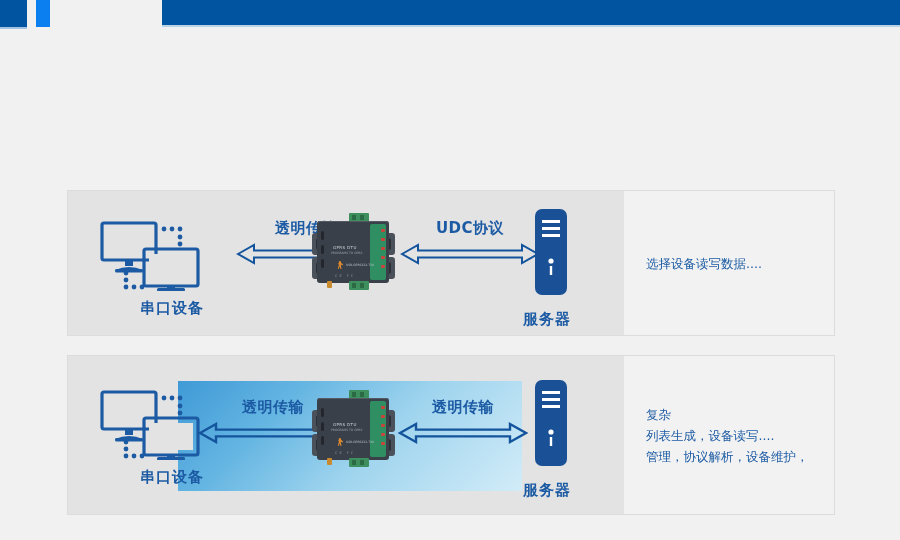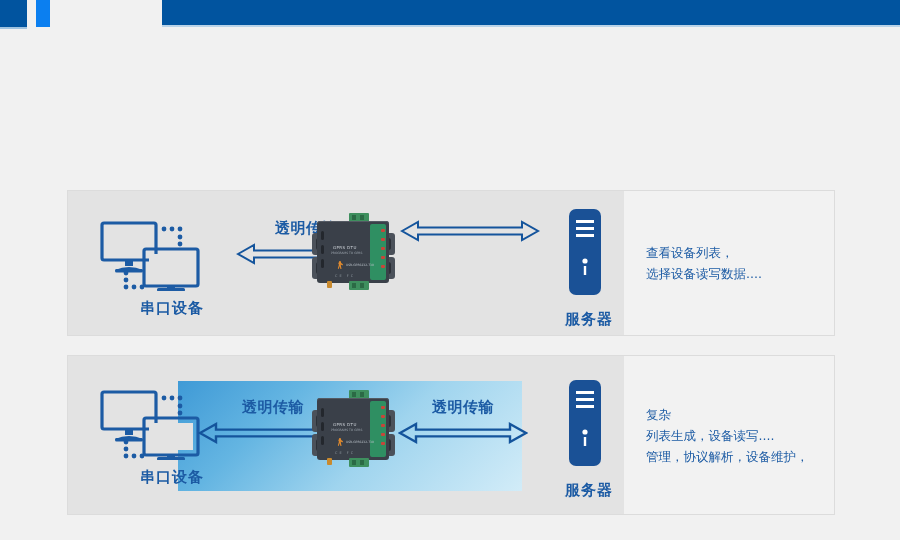--- a/index.html
+++ b/index.html
@@ -92,21 +92,21 @@
     font-size: 15px;
     font-weight: bold;
     letter-spacing: 1px;
     margin-top: 4px;
   }
 
   
   .node-server {
     position: absolute;
     width: 90px;
-    text-align: right;
+    text-align: left;
   }
 
   
   .arrow-group {
     position: absolute;
     text-align: center;
   }
   .arrow-label {
     color: #1c5ba4;
     font-size: 15px;
@@ -301,40 +301,40 @@
         <div class="sidehole" style="left:4px; top:38px;"></div>
       </div>
       <div class="conn" style="left:46px; top:70px;">
         <b style="left:3px"></b>
           <b style="left:11px"></b>
       </div>
       <div class="sma" style="left:24px; top:70px;"></div>
     </div>
 
     <div class="arrow-group" style="left:332px; top:28px; width:140px;">
+      <div class="arrow-label">UDC协议</div>
       <svg width="140" height="24" viewBox="0 0 140 24">
         <path d="M2 12 L18 3 L18 8.6 L122 8.6 L122 3 L138 12 L122 21 L122 15.4 L18 15.4 L18 21 Z" fill="#e3e3e3" stroke="#14549c" stroke-width="2" stroke-linejoin="miter"></path>
       </svg>
     </div>
 
     <div class="node-server" style="left:455px; top:16px;">
       <svg width="56" height="95" viewBox="0 0 56 95">
         <rect x="12" y="2" width="32" height="86" rx="7" fill="#1a5196"></rect>
         <rect x="19" y="13" width="18" height="3" fill="#ffffff"></rect>
         <rect x="19" y="20" width="18" height="3" fill="#ffffff"></rect>
         <rect x="19" y="27" width="18" height="3" fill="#ffffff"></rect>
         <circle cx="28" cy="54" r="2.6" fill="#ffffff"></circle>
         <rect x="26.8" y="59" width="2.4" height="9" fill="#ffffff"></rect>
       </svg>
       <div class="node-label">服务器</div>
     </div>
 
     <div class="desc-panel">
       <div class="desc-text">
-        <span class="ln">查看设备列表，</span>
         <span class="ln">选择设备读写数据....</span>
       </div>
     </div>
 
   </div>
 </div>
 
 <div class="card" id="card-2">
   <div class="card-inner">
 

